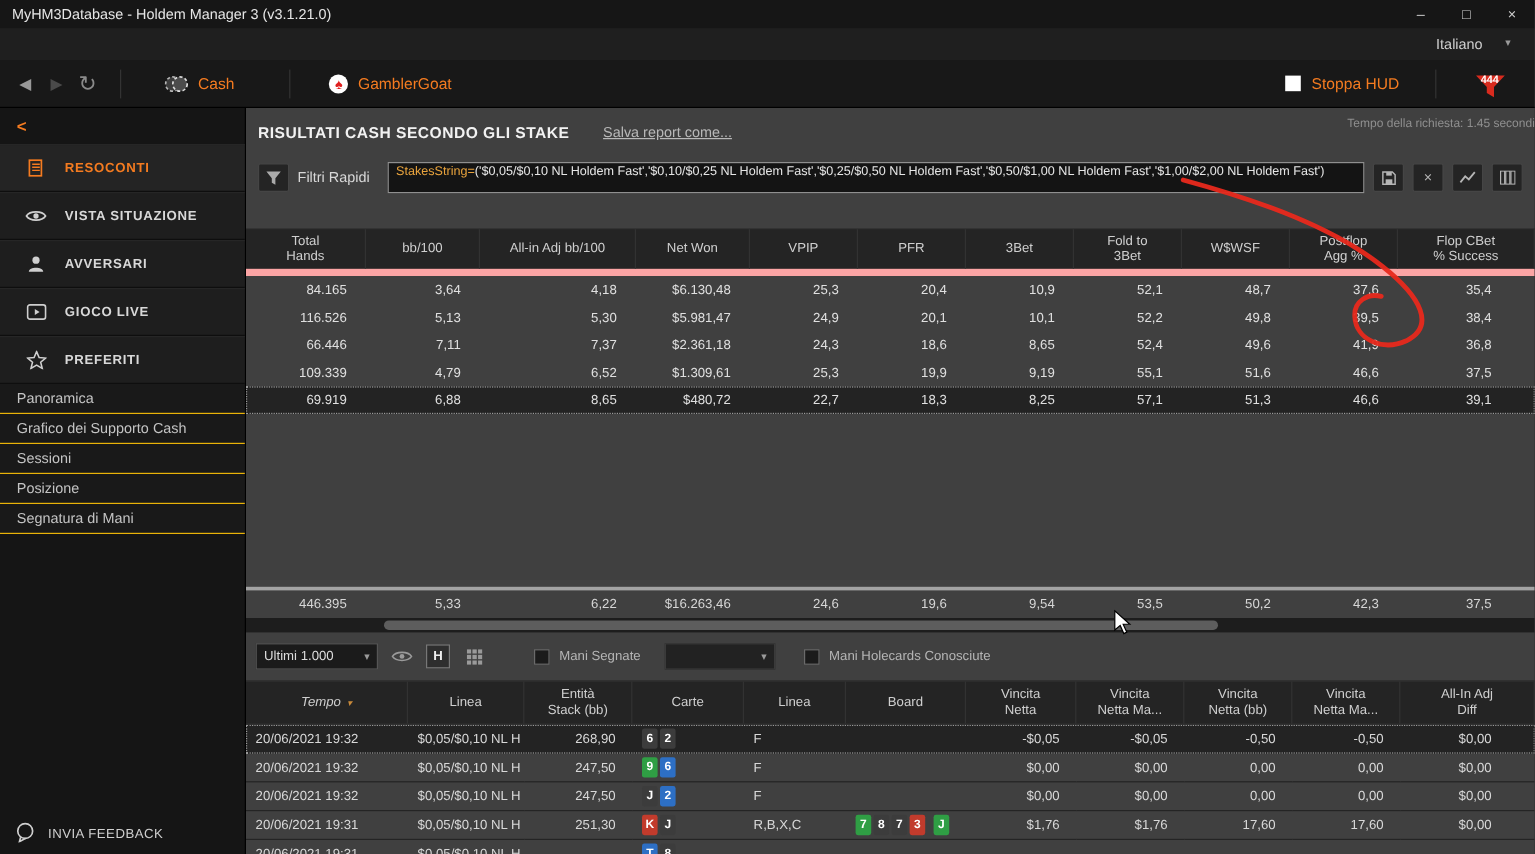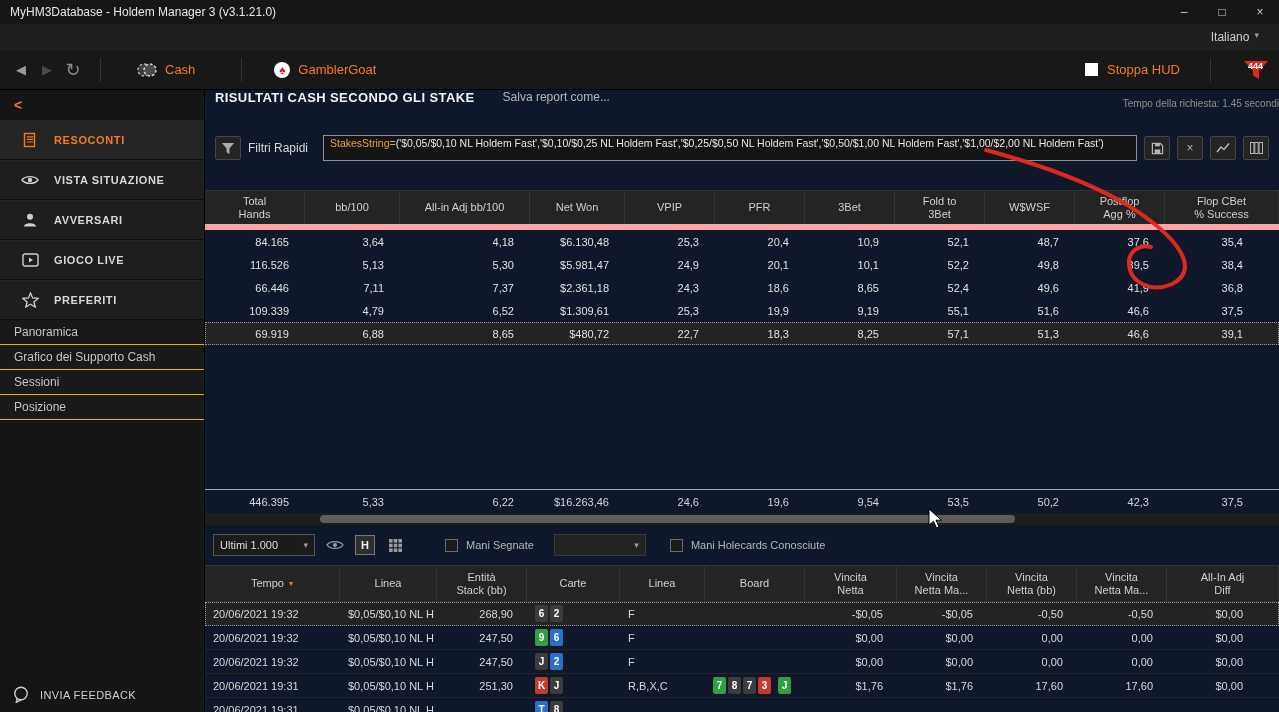--- a/index.html
+++ b/index.html
@@ -1,49 +1,49 @@
 <!DOCTYPE html>
 <html><head>
 <meta charset="utf-8">
 <style>
   *{margin:0;padding:0;box-sizing:border-box}
   html,body{width:1279px;height:712px;overflow:hidden;background:#2b2b2b;
     font-family:"Liberation Sans",sans-serif;color:#ddd}
   body{position:relative}
-  .app{position:relative;width:1279px;height:712px;display:flex;flex-direction:column;background:#0f172a}
+  .app{position:relative;width:1279px;height:712px;display:flex;flex-direction:column;background:#404040}
 
   
   .titlebar{height:24px;background:#161616;display:flex;align-items:center;padding-left:10px;
     font-size:12px;color:#e6e6e6;flex:0 0 auto}
   .win-controls{margin-left:auto;display:flex;height:24px}
   .win-btn{width:38px;display:flex;align-items:center;justify-content:center;font-size:12px;color:#cfcfcf}
 
   
   .menubar{height:26px;background:#1f1f1f;display:flex;align-items:center;padding:0 4px;
     font-size:12px;color:#cfcfcf;flex:0 0 auto}
   .menu-item{padding:0 11px;cursor:default}
-  .lang{margin-left:auto;display:flex;align-items:flex-start;gap:5px;padding-right:16px;color:#cfcfcf}
+  .lang{margin-left:auto;display:flex;align-items:flex-start;gap:19px;padding-right:16px;color:#cfcfcf}
   .chev{font-size:9px;color:#9a9a9a}
 
   
   .toolbar{height:40px;background:#181818;display:flex;align-items:center;flex:0 0 auto;
     border-bottom:1px solid #000;padding:0 8px}
   .tb-btn{width:26px;text-align:center;font-size:13px;color:#999}
   .tb-btn.dim{color:#4a4a4a}
   .tb-btn.refresh{font-size:18px;color:#8a8a8a}
   .tb-sep{width:1px;height:24px;background:#333;margin:0 14px}
   .chips{margin-left:22px;display:flex;align-items:center}
   .tb-link{color:#f47b20;font-size:13px;margin-left:8px}
   .spade-wrap{margin-left:18px;width:16px;height:16px;border-radius:50%;background:#fff;
     display:flex;align-items:center;justify-content:center}
   .spade{color:#e02020;font-size:12px;line-height:1}
   .tb-spacer{flex:1}
   .hud-check{width:13px;height:13px;background:#fff;margin-right:9px}
-  .funnel-wrap{position:relative;width:30px;height:24px;display:flex;
-    align-items:center;justify-content:center}
+  .funnel-wrap{position:relative;width:30px;height:24px;margin-right:14px;display:flex;
+    align-items:flex-end;justify-content:center}
   .funnel-count{position:absolute;top:3px;left:7px;font-size:9px;font-weight:bold;color:#fff}
 
   
   .alertbar{height:26px;background:#d32b1e;display:flex;align-items:center;padding:0 8px;
     font-size:12px;font-weight:bold;color:#fff;flex:0 0 auto;white-space:pre}
   .alert-link{text-decoration:underline;cursor:pointer}
   .alert-close{margin-left:auto;padding-right:8px;font-size:13px}
 
   
   .content{flex:1;display:flex;min-height:0}
@@ -53,23 +53,23 @@
     border-bottom:1px solid #0e0e0e;border-top:1px solid #262626;font-size:11px;font-weight:bold;
     letter-spacing:.6px;color:#d8d8d8;background:#1e1e1e}
   .nav-item.active{color:#f47b20;background:#242424}
   .nav-icon{width:20px;display:flex;justify-content:center;align-items:center}
   .sub-item{height:25px;display:flex;align-items:center;padding-left:14px;font-size:12px;
     color:#c4c4c4;border-bottom:1px solid #eab308;background:#191919;white-space:nowrap;overflow:hidden}
   .feedback{margin-top:auto;height:34px;display:flex;align-items:center;gap:10px;padding-left:12px;
     font-size:11px;color:#cfcfcf;letter-spacing:.4px}
 
   .main{flex:1;display:flex;flex-direction:column;min-width:0;overflow:hidden;position:relative}
-  .report-head{height:40px;display:flex;align-items:flex-start;padding:0 10px;position:relative;flex:0 0 auto}
+  .report-head{height:40px;display:flex;align-items:center;padding:0 10px;position:relative;flex:0 0 auto}
   .report-title{font-size:13px;font-weight:bold;color:#f2f2f2;letter-spacing:.4px}
-  .save-as{margin-left:28px;font-size:12px;color:#b8b8b8;}
+  .save-as{margin-left:28px;font-size:12px;color:#b8b8b8;text-decoration:underline}
   .request-time{position:absolute;right:0;top:8px;font-size:10px;color:#8f8f8f}
 
   .filter-row{height:36px;display:flex;align-items:center;padding:0 10px;gap:7px;flex:0 0 auto}
   .icon-btn{width:26px;height:24px;border:1px solid #454545;background:#242424;border-radius:2px;
     display:flex;align-items:center;justify-content:center;color:#b5b5b5;font-size:12px;flex:0 0 auto}
   .qf-label{font-size:12px;color:#d8d8d8;margin-right:8px}
   .filter-input{flex:1;height:26px;background:#141414;border:1px solid #8f8f8f;padding:1px 6px;
     font-size:10.5px;line-height:12px;overflow:hidden;color:#e6e6e6;min-width:0}
   .filter-key{color:#e8a33d}
 
@@ -77,21 +77,21 @@
   .grid-stats{display:grid;grid-template-columns:100px 95px 130px 95px 90px 90px 90px 90px 90px 90px minmax(0,1fr)}
   .stats-header{margin-top:24px;background:#242424;border-top:1px solid #333;border-bottom:6px solid #fca5a5;flex:0 0 auto}
   .stats-header .cell{height:33px;display:flex;flex-direction:column;align-items:center;justify-content:center;
     font-size:11px;color:#cfcfcf;border-right:1px solid #323232;line-height:13px;text-align:center}
   .stats-row .cell,.totals-row .cell{height:23px;display:flex;align-items:center;justify-content:flex-end;
     padding-right:16px;font-size:11px;color:#e0e0e0}
   .stats-row .cell:last-child,.totals-row .cell:last-child{padding-right:36px}
   .green{color:#6abf69}
   .selected{outline:1px dotted #9a9a9a;outline-offset:-1px;background:#232323}
   .stats-spacer{height:144px;flex:0 0 auto}
-  .totals-row{border-top:1px solid #a3a3a3;flex:0 0 auto}
+  .totals-row{border-top:3px solid #a3a3a3;flex:0 0 auto}
   .totals-row .cell{color:#d6d6d6}
 
   .hscroll{height:12px;background:#1d1d1d;position:relative;flex:0 0 auto}
   .hscroll .thumb{position:absolute;left:115px;top:2px;width:695px;height:8px;background:#5d5d5d;border-radius:4px}
 
   
   .controls-row{height:40px;display:flex;align-items:center;gap:8px;padding:0 8px;flex:0 0 auto}
   .select{height:22px;min-width:102px;background:#1b1b1b;border:1px solid #555;display:flex;
     align-items:center;justify-content:space-between;padding:0 6px;font-size:11px;color:#ddd;gap:6px}
   .select.disabled{min-width:92px;color:#666;border-color:#3a3a3a;background:#222;margin-left:12px}
@@ -220,20 +220,21 @@
               </svg>
             </span>
             <span class="nav-label">PREFERITI</span>
           </div>
         </div>
       <div id="sidebar-subnav">
           <div class="sub-item">Panoramica</div>
           <div class="sub-item">Grafico dei Supporto Cash</div>
           <div class="sub-item">Sessioni</div>
           <div class="sub-item">Posizione</div>
+          <div class="sub-item">Segnatura di Mani</div>
         </div>
       <div class="feedback">
         <span>
           <svg width="18" height="17" viewBox="0 0 18 17">
               <circle cx="9" cy="7.5" r="6.2" fill="none" stroke="#cfcfcf" stroke-width="1.4"></circle>
               <path d="M5.2 12.6 L4.2 16.4 L9.4 13.6" fill="none" stroke="#cfcfcf" stroke-width="1.4"></path>
             </svg>
         </span>
         <span>INVIA FEEDBACK</span>
       </div>
@@ -436,21 +437,21 @@
         <div class="select disabled">
           <span></span>
           <span class="chev">▾</span>
         </div>
         <span class="checkbox ml16"></span>
         <span class="chk-label">Mani Holecards Conosciute</span>
       </div>
 
       <div class="hands-header grid-hands" id="hands-header">
           <div class="cell">
-            <div style="display: flex; align-items: flex-end;">Tempo<span class="sort">▾</span></div>
+            <div style="display: flex; align-items: flex-end; font-style: italic;">Tempo<span class="sort">▾</span></div>
           </div>
           <div class="cell">
             <div>Linea</div>
           </div>
           <div class="cell">
             <div>Entità</div>
             <div>Stack (bb)</div>
           </div>
           <div class="cell">
             <div>Carte</div>

